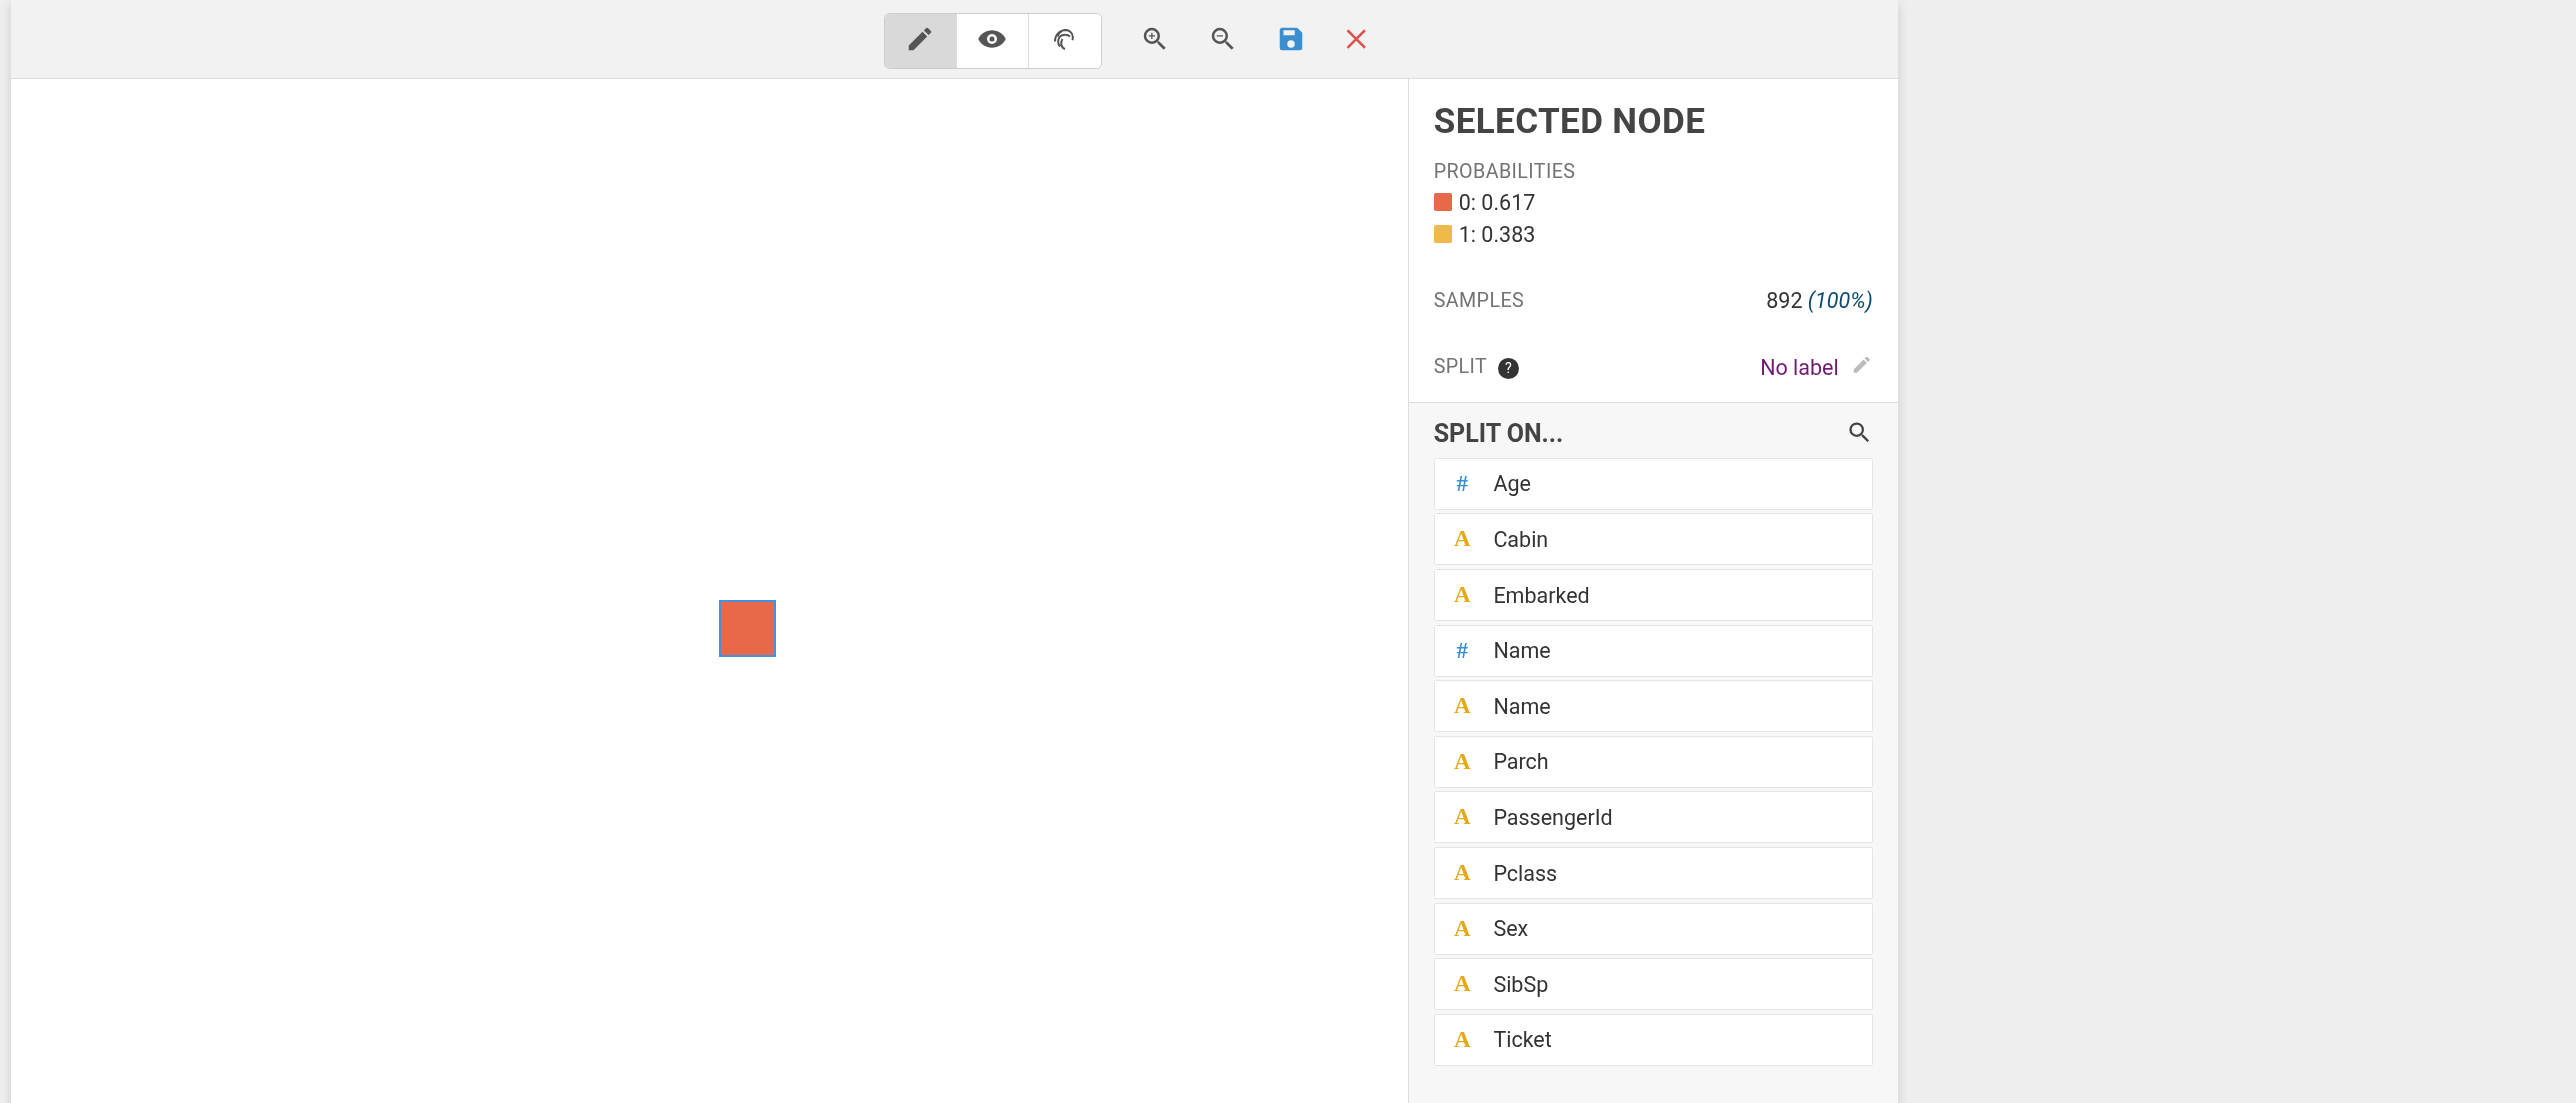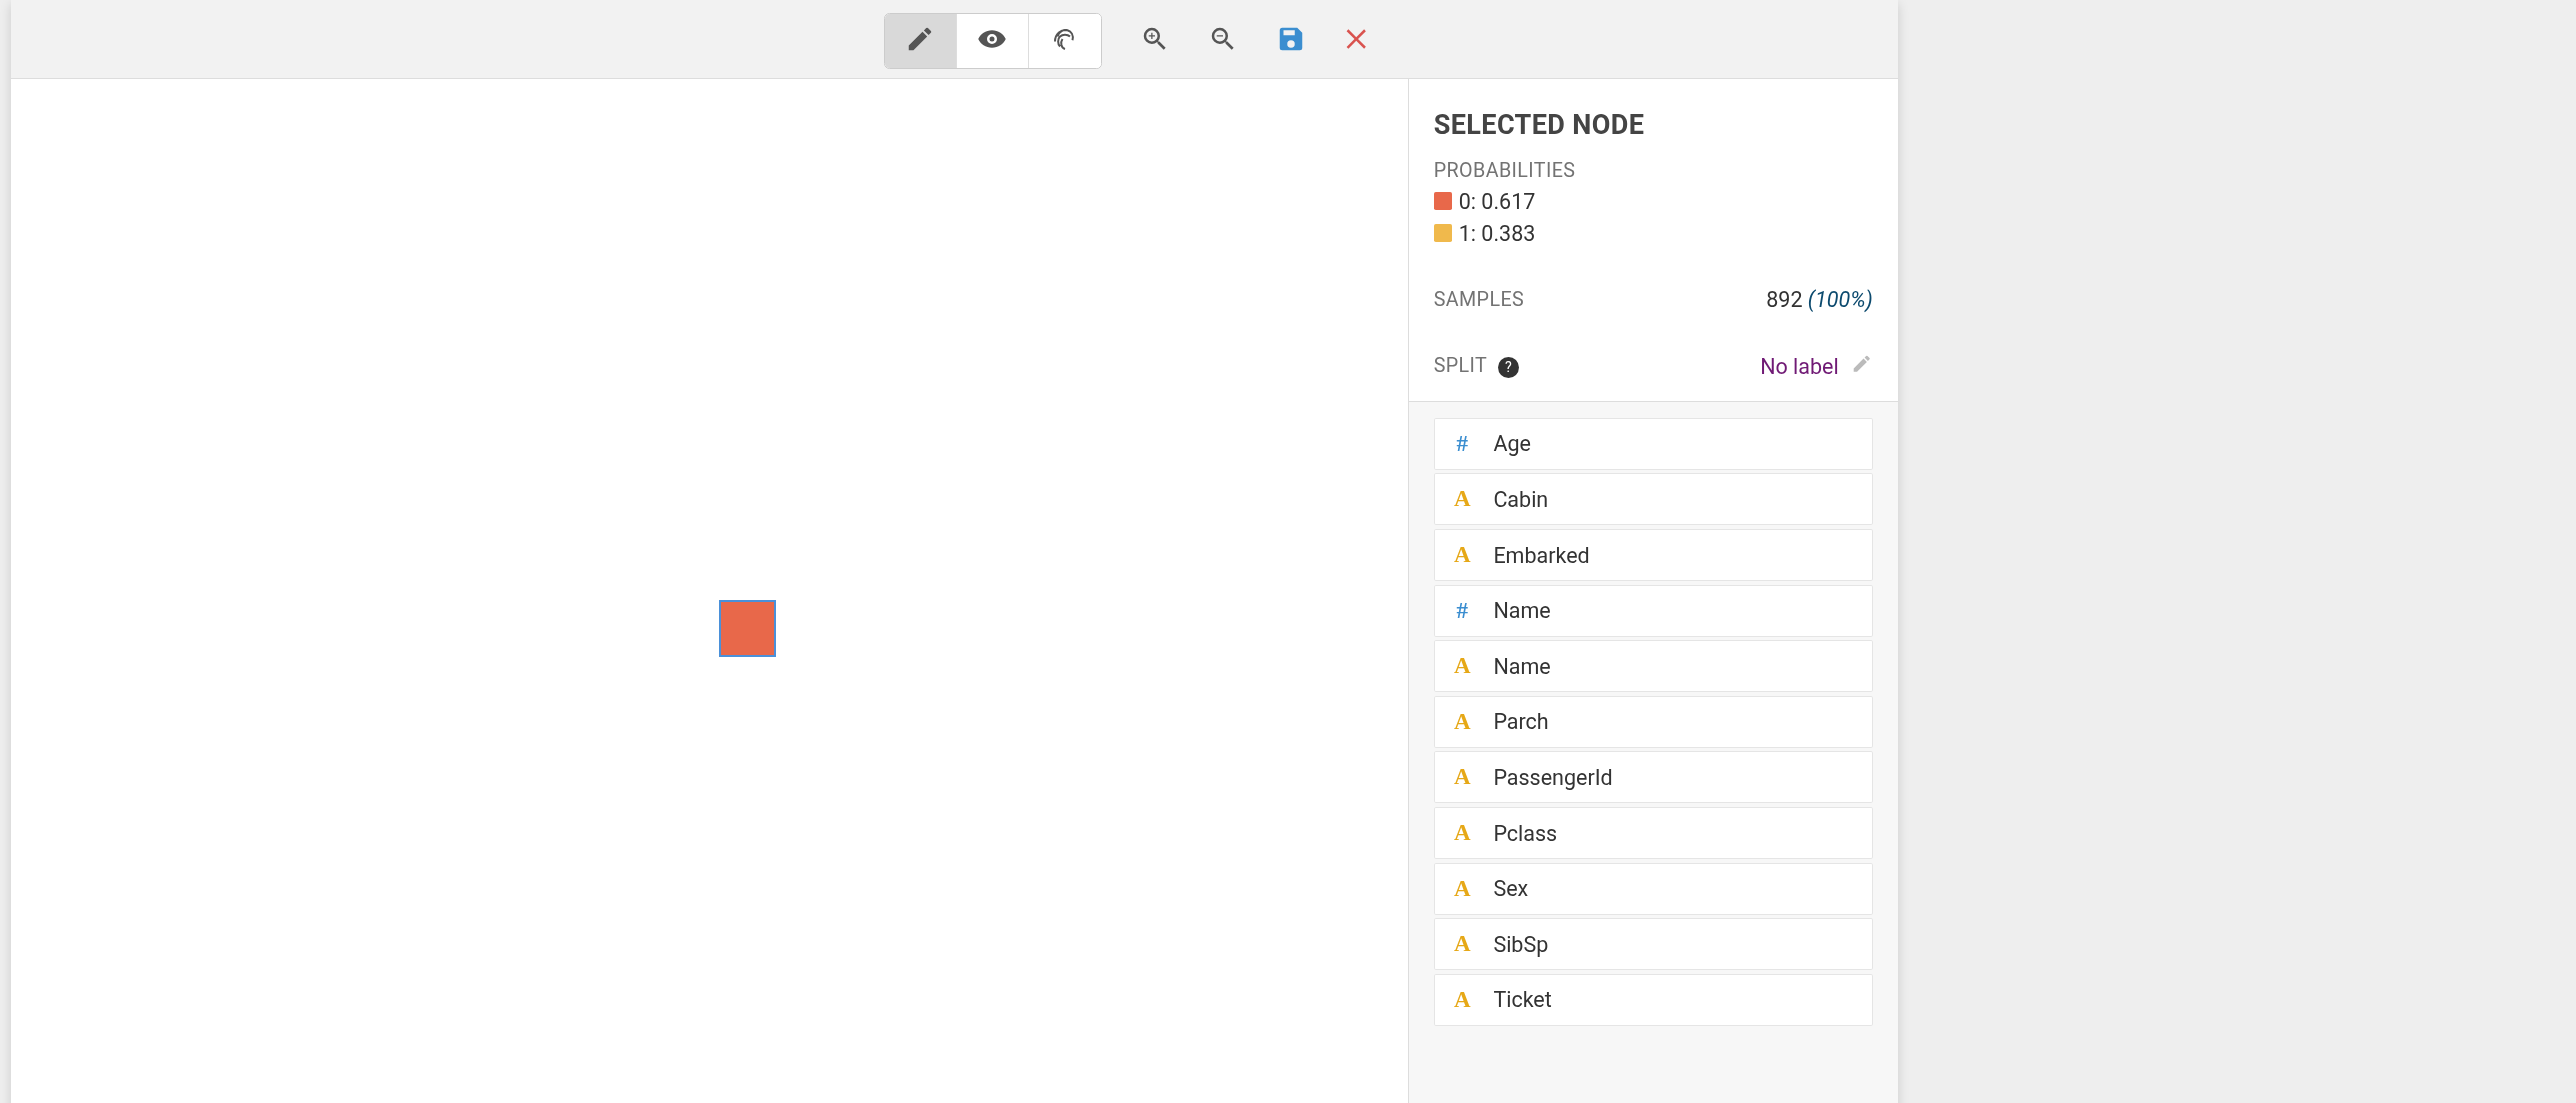--- a/index.html
+++ b/index.html
@@ -87,24 +87,24 @@
     width: 490px;
     border-left: 0.9px solid #ddd;
     display: flex;
     flex-direction: column;
     background: #fff;
   }
   .panel-section {
     padding: 21.5px 25px;
   }
   .panel-title {
-    font-size: 27px;
+    font-size: 35px;
     font-weight: 700;
     color: #444;
-    margin: 8px 0 18px 0;
+    margin: 0 0 18px 0;
     letter-spacing: 0.4px;
   }
   .sub-label {
     font-size: 19.7px;
     font-weight: 400;
     color: #737373;
     letter-spacing: 0.4px;
   }
   .prob-row {
     display: flex;
@@ -280,20 +280,28 @@
             <span class="label-edit-icon">
               <svg viewBox="0 0 24 24">
                     <path d="M3 17.25V21h3.75l11-11-3.75-3.75-11 11zM20.7 7.04a1 1 0 0 0 0-1.41l-2.34-2.34a1 1 0 0 0-1.41 0l-1.83 1.83 3.75 3.75 1.83-1.83z"></path>
                   </svg>
             </span>
           </span>
         </div>
       </div>
 
       <div class="split-section">
+        <div class="split-header">
+          <span class="split-title">SPLIT ON...</span>
+          <span class="search-icon">
+            <svg viewBox="0 0 24 24">
+                  <path d="M15.5 14h-.79l-.28-.27A6.47 6.47 0 0 0 16 9.5 6.5 6.5 0 1 0 9.5 16a6.47 6.47 0 0 0 4.23-1.57l.27.28v.79l5 5L20.5 19z M9.5 14A4.5 4.5 0 1 1 14 9.5 4.5 4.5 0 0 1 9.5 14z"></path>
+                </svg>
+          </span>
+        </div>
         <div class="feature-list" id="feature-list">
               <div class="feature-item">
                 <span class="feat-icon feat-num">#</span>
                 <span>Age</span>
               </div>
               <div class="feature-item">
                 <span class="feat-icon feat-str">A</span>
                 <span>Cabin</span>
               </div>
               <div class="feature-item">

